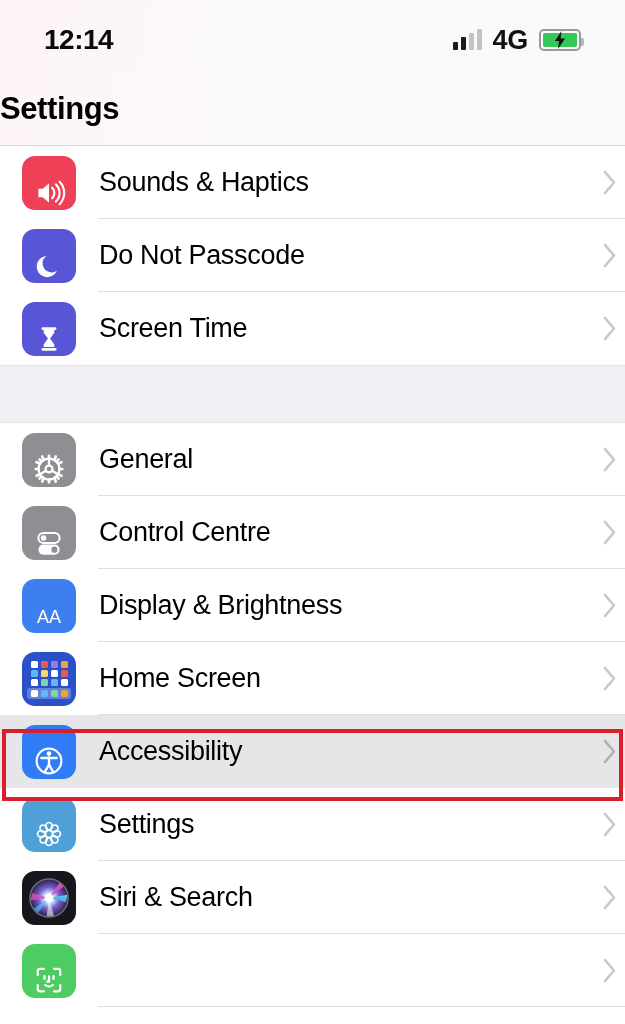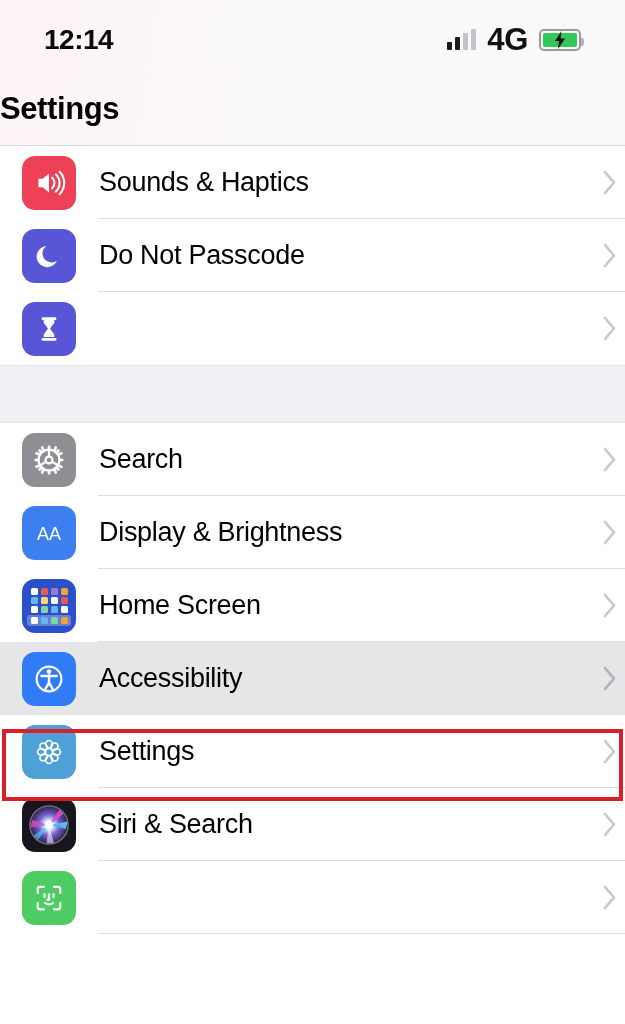--- a/index.html
+++ b/index.html
@@ -29,21 +29,21 @@
   }
   #status-right {
     margin-left:auto; display:flex; align-items:center; gap:11px;
   }
   .signal-bars { display:flex; align-items:flex-end; gap:3px; height:20px; }
   .signal-bars i { display:block; width:5px; border-radius:1px; background:#1a1a1a; }
   .signal-bars i.b1 { height:8px; }
   .signal-bars i.b2 { height:13px; }
   .signal-bars i.b3 { height:17px; background:#c3c3c7; }
   .signal-bars i.b4 { height:21px; background:#c3c3c7; }
-  #net-type { font-size:31px; font-weight:bold; color:#111; letter-spacing:-0.3px; }
+  #net-type { font-size:27px; font-weight:bold; color:#111; letter-spacing:-0.3px; }
   #battery {
     position:relative; width:42px; height:22px;
     border:2px solid #9a9a9e; border-radius:5px;
     display:flex; align-items:center; padding:2px;
   }
   #battery::after {
     content:""; position:absolute; right:-5px; top:7px;
     width:3px; height:8px; background:#b5b5b9; border-radius:0 2px 2px 0;
   }
   #battery-fill {
@@ -83,21 +83,21 @@
     content:""; position:absolute; left:98px; right:0; bottom:0;
     height:1px; background:#dededf;
   }
   .row.last::after { display:none; }
   .row.selected { background:#e6e6e8; }
   .row.selected::after { display:none; }
 
   .icon {
     width:54px; height:54px; min-width:54px;
     border-radius:13px;
-    display:flex; align-items:center; justify-content:center;
+    display:flex; align-items:flex-end; justify-content:center;
     overflow:hidden; position:relative;
   }
   .row-label {
     margin-left:23px;
     font-size:27px; color:#000; letter-spacing:-0.3px;
     white-space:nowrap;
   }
   .chevron {
     margin-left:auto; width:14px; height:25px;
   }
@@ -185,20 +185,21 @@
     </div>
 
     <div class="row last">
       <div class="icon" style="background:#5856D6;">
         <svg viewBox="0 0 32 32" width="34" height="34">
           <rect x="9" y="5" width="14" height="2.6" rx="1.3" fill="#ffffff"></rect>
           <rect x="9" y="24.4" width="14" height="2.6" rx="1.3" fill="#ffffff"></rect>
           <path d="M11 7.6 h10 v2.4 l-4 5.6 l4 5.6 v2.4 h-10 v-2.4 l4 -5.6 l-4 -5.6 Z" fill="#ffffff"></path>
         </svg>
       </div>
+      <div class="row-label">Screen Time</div>
       <svg class="chevron" viewBox="0 0 14 25">
         <path d="M2 2 L11 12.5 L2 23" stroke="#c7c7cc" stroke-width="2.6" fill="none" stroke-linecap="round" stroke-linejoin="round"></path>
       </svg>
     </div>
   </div>
 
   <div class="group-gap"></div>
 
   <div class="group">
 
@@ -225,26 +226,40 @@
               <path d="M21.1 24.9 L22 27.1"></path>
             <path d="M4.9 22 L7.1 21.1"></path>
               <path d="M24.9 10.9 L27.1 10"></path>
             <path d="M4.9 10 L7.1 10.9"></path>
               <path d="M24.9 21.1 L27.1 22"></path>
             <path d="M10 27.1 L10.9 24.9"></path>
               <path d="M21.1 7.1 L22 4.9"></path>
           </g>
         </svg>
       </div>
-      <div class="row-label">Search</div>
-      <svg class="chevron" viewBox="0 0 14 25">
-        <path d="M2 2 L11 12.5 L2 23" stroke="#c7c7cc" stroke-width="2.6" fill="none" stroke-linecap="round" stroke-linejoin="round"></path>
-      </svg>
-    </div>
-
+      <div class="row-label">General</div>
+      <svg class="chevron" viewBox="0 0 14 25">
+        <path d="M2 2 L11 12.5 L2 23" stroke="#c7c7cc" stroke-width="2.6" fill="none" stroke-linecap="round" stroke-linejoin="round"></path>
+      </svg>
+    </div>
+
+    <div class="row">
+      <div class="icon" style="background:#8E8E93;">
+        <svg viewBox="0 0 32 32" width="34" height="34">
+          <rect x="6" y="6.5" width="20" height="9.5" rx="4.75" fill="none" stroke="#ffffff" stroke-width="1.9"></rect>
+          <circle cx="10.9" cy="11.25" r="2.6" fill="#ffffff"></circle>
+          <rect x="6" y="17.5" width="20" height="9.5" rx="4.75" fill="#ffffff"></rect>
+          <circle cx="21.1" cy="22.25" r="2.9" fill="#8E8E93"></circle>
+        </svg>
+      </div>
+      <div class="row-label">Control Centre</div>
+      <svg class="chevron" viewBox="0 0 14 25">
+        <path d="M2 2 L11 12.5 L2 23" stroke="#c7c7cc" stroke-width="2.6" fill="none" stroke-linecap="round" stroke-linejoin="round"></path>
+      </svg>
+    </div>
 
     <div class="row">
       <div class="icon" style="background:#3E7FF0;">
         <svg viewBox="0 0 32 32" width="34" height="34">
           <text x="16" y="23" text-anchor="middle" font-family="Liberation Sans, sans-serif" font-size="17" font-weight="normal" fill="#ffffff">AA</text>
         </svg>
       </div>
       <div class="row-label">Display &amp; Brightness</div>
       <svg class="chevron" viewBox="0 0 14 25">
         <path d="M2 2 L11 12.5 L2 23" stroke="#c7c7cc" stroke-width="2.6" fill="none" stroke-linecap="round" stroke-linejoin="round"></path>

